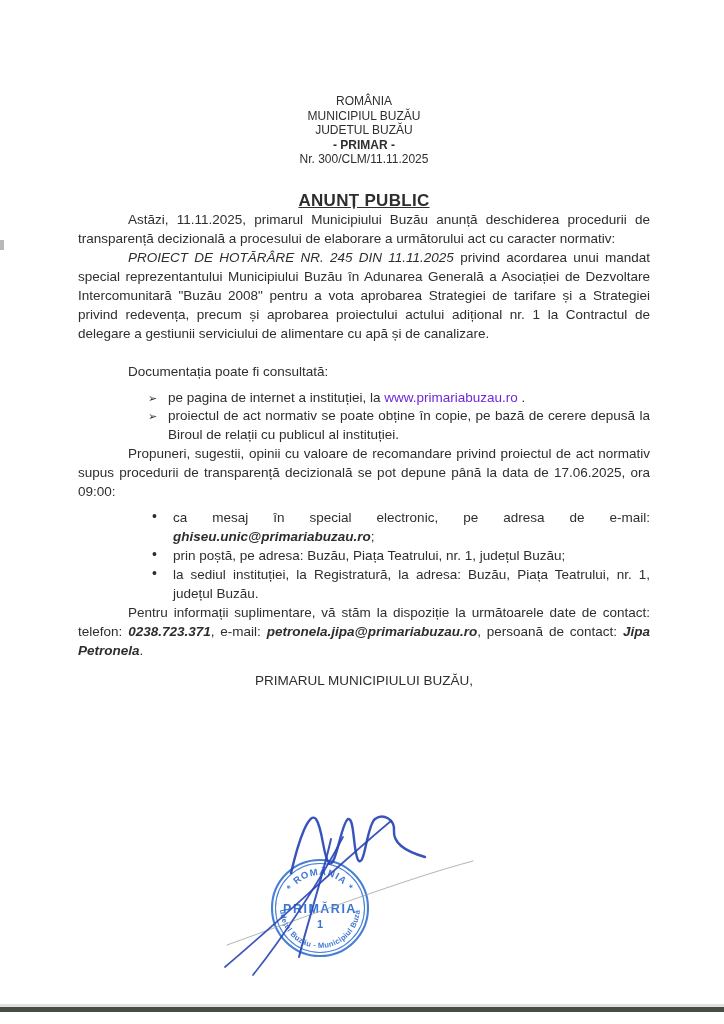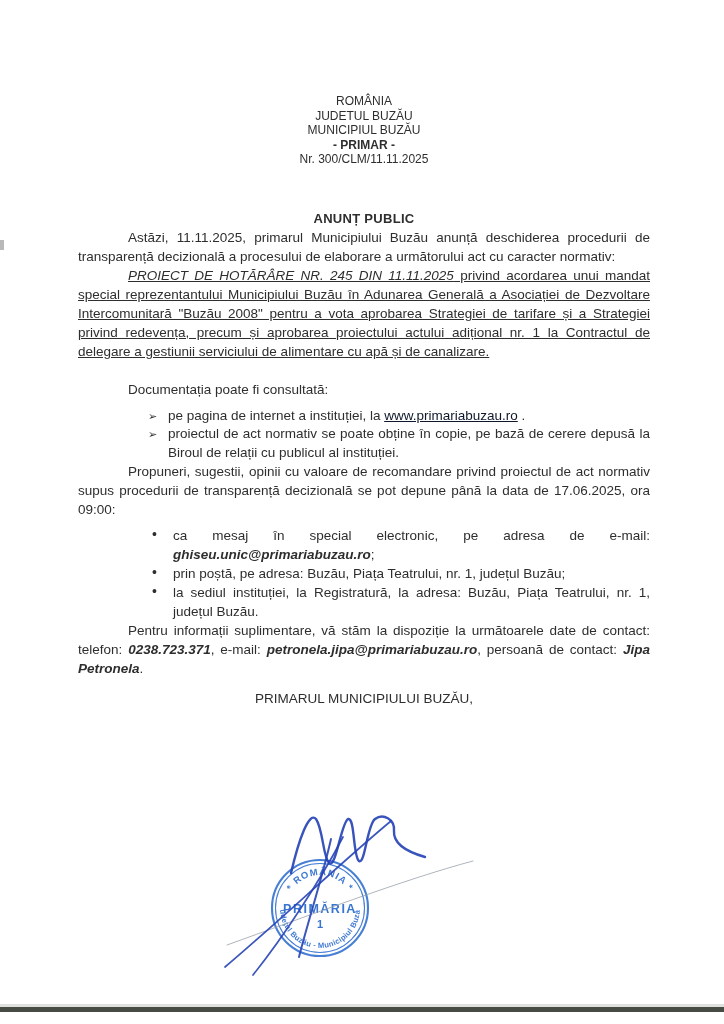--- a/index.html
+++ b/index.html
@@ -6,53 +6,53 @@
   body{
     width:724px;height:1024px;position:relative;overflow:hidden;
     background:#ffffff;
     font-family:"Liberation Sans","DejaVu Sans",sans-serif;
     color:#2e2e2e;
     font-size:13.5px;line-height:19px;
   }
   .page-content{position:absolute;left:78px;top:0;width:572px;}
   .doc-header{margin-top:94px;text-align:center;font-size:12px;line-height:14.5px;}
   .doc-header .bold{font-weight:bold;}
-  .doc-title{margin-top:42px;text-align:center;font-weight:bold;font-size:13px;letter-spacing:.3px;}
+  .doc-title{margin-top:24px;text-align:center;font-weight:bold;font-size:17px;letter-spacing:.3px;text-decoration:underline;}
   p.body-par{margin:0;text-align:justify;text-indent:50px;}
   .par-intro{margin-top:36px;}
-  .par-project{margin-top:22px;text-decoration:underline;}
+  .par-project{margin-top:22px;}
   .par-proposals{margin-top:4px;}
   .par-contact{margin-top:14px;}
   .em-it{font-style:italic;}
   .bold-it{font-weight:bold;font-style:italic;}
   .lead-line{margin-top:19px;text-indent:50px;}
   ul.doc-list{list-style:none;margin:0;padding:0;}
   ul.arrow-list{margin-top:8px;}
   ul.arrow-list li{position:relative;padding-left:90px;text-align:justify;line-height:18.5px;}
   ul.arrow-list .marker{position:absolute;left:70px;top:0;font-size:11px;color:#2e2e2e;}
   ul.dot-list{margin-top:7px;}
   ul.dot-list li{position:relative;padding-left:95px;text-align:justify;line-height:19px;}
   ul.dot-list .marker{position:absolute;left:74px;top:-1px;font-size:14px;}
-  .link{color:#0f172a;text-decoration:underline;cursor:pointer;}
+  .link{color:#6d28d9;cursor:pointer;}
   .sig-block{margin-top:12px;text-align:center;line-height:17px;}
   .stamp-layer,.ink-layer{position:absolute;left:195px;top:795px;width:310px;height:195px;}
   .ink-layer{pointer-events:none;}
   .scan-line{position:absolute;left:0;top:1007px;width:724px;height:5px;background:#474c44;}
   .scan-line-soft{position:absolute;left:0;top:1004px;width:724px;height:3px;background:#b9bcb6;opacity:.45;}
   .scan-artifact{position:absolute;left:0;top:240px;width:4px;height:10px;background:#8a8a8a;opacity:.6;}
 </style>
 </head>
 <body>
 
 <div class="page-content">
 
   <div class="doc-header">
     <div>ROMÂNIA</div>
+    <div>MUNICIPIUL BUZĂU</div>
     <div>JUDETUL BUZĂU</div>
-    <div>MUNICIPIUL BUZĂU</div>
     <div class="bold">- PRIMAR -</div>
     <div>Nr. 300/CLM/11.11.2025</div>
   </div>
 
   <div class="doc-title">ANUNȚ PUBLIC</div>
 
   <p class="body-par par-intro">Astăzi, 11.11.2025, primarul Municipiului Buzău anunță deschiderea procedurii de transparență decizională a procesului de elaborare a următorului act cu caracter normativ:</p>
 
   <p class="body-par par-project"><span class="em-it">PROIECT DE HOTĂRÂRE NR. 245 DIN 11.11.2025</span><span> privind acordarea unui mandat special reprezentantului Municipiului Buzău în Adunarea Generală a Asociației de Dezvoltare Intercomunitară "Buzău 2008" pentru a vota aprobarea Strategiei de tarifare și a Strategiei privind redevența, precum și aprobarea proiectului actului adițional nr. 1 la Contractul de delegare a gestiunii serviciului de alimentare cu apă și de canalizare.</span></p>
 

